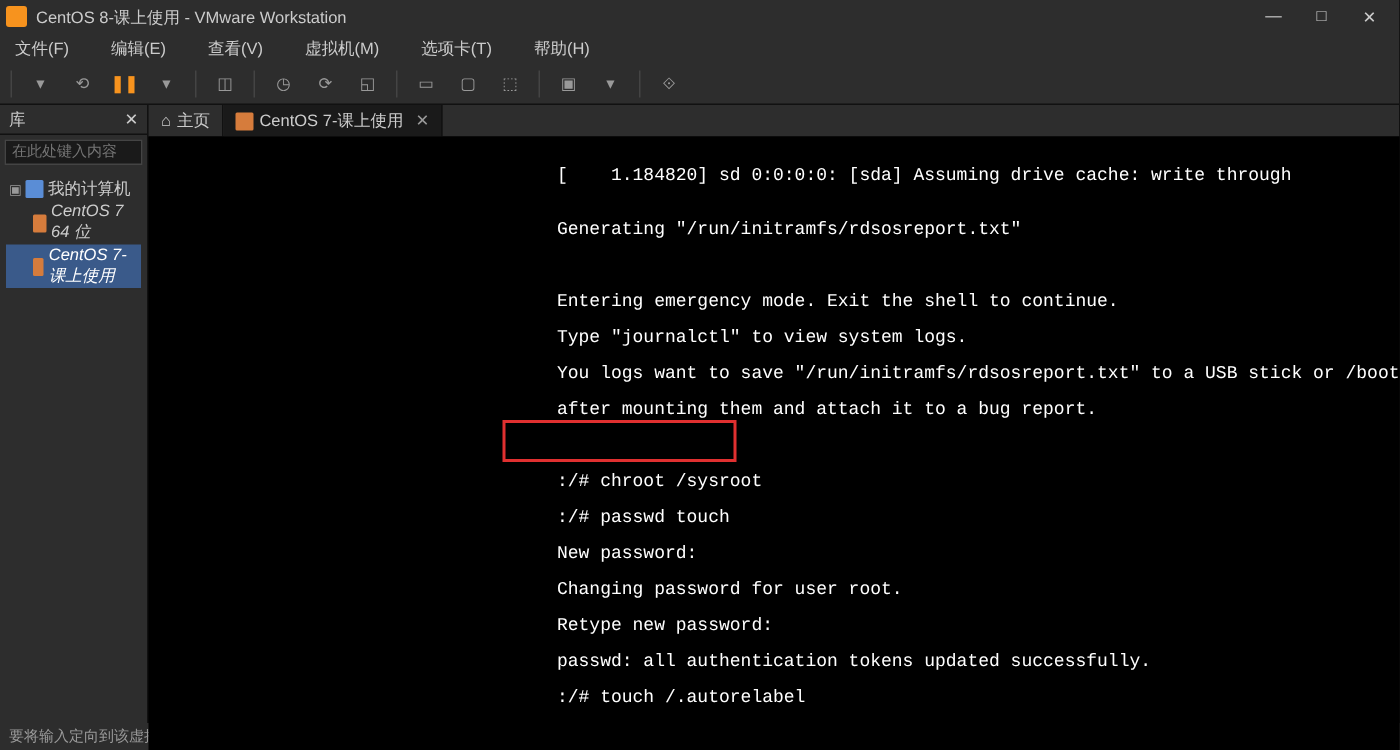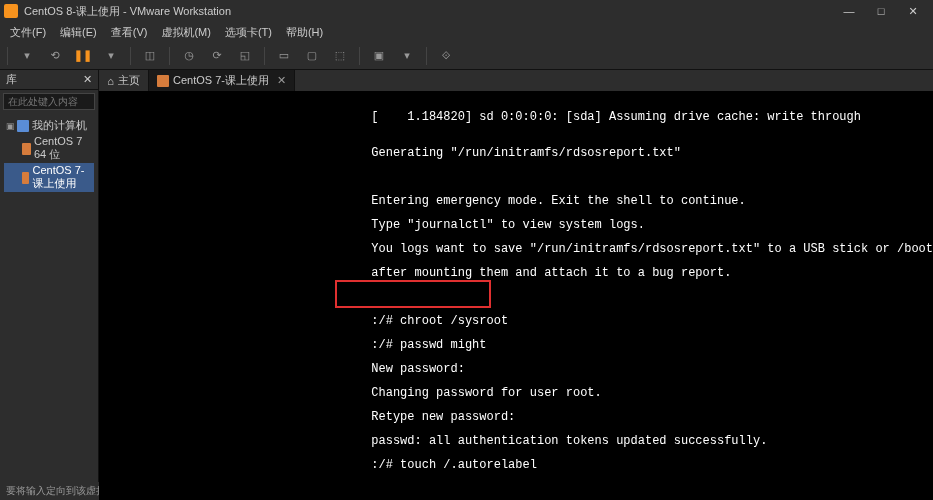--- a/index.html
+++ b/index.html
@@ -1,39 +1,39 @@
 <!DOCTYPE html>
 <html><head>
 <meta charset="utf-8">
 <style>
 * { margin: 0; padding: 0; box-sizing: border-box; }
 body { font-family: "Microsoft YaHei", Arial, sans-serif; background: #1a1a1a; color: #ccc; width: 933px; height: 500px; overflow: hidden; font-size: 11px; }
 .titlebar { background: #2d2d2d; height: 22px; display: flex; align-items: center; padding: 0 4px; }
 .titlebar .app-icon { width: 14px; height: 14px; background: #f7931e; border-radius: 2px; margin-right: 6px; }
 .titlebar .title { color: #ccc; flex: 1; }
 .titlebar .ctrl { width: 32px; text-align: center; color: #ccc; cursor: pointer; }
-.menubar { background: #2d2d2d; height: 20px; display: flex; align-items: center; padding: 0 4px; gap: 2px; }
+.menubar { background: #2d2d2d; height: 20px; display: flex; align-items: center; padding: 0 4px; gap: 16px; }
 .menubar span { padding: 2px 6px; color: #ccc; cursor: pointer; }
 .toolbar { background: #2d2d2d; height: 28px; display: flex; align-items: center; padding: 0 4px; border-bottom: 1px solid #111; gap: 4px; }
 .toolbar .tb-btn { width: 24px; height: 24px; display: flex; align-items: center; justify-content: center; color: #999; cursor: pointer; }
 .toolbar .sep { width: 1px; height: 18px; background: #444; margin: 0 3px; }
 .toolbar .pause { color: #f7931e; font-weight: bold; }
 .main { display: flex; height: calc(500px - 22px - 20px - 28px - 18px); }
 .sidebar { width: 120px; background: #2d2d2d; border-right: 1px solid #111; display: flex; flex-direction: column; }
 .sidebar-header { display: flex; align-items: center; justify-content: space-between; padding: 2px 6px; border-bottom: 1px solid #111; }
 .sidebar-search { padding: 3px; }
 .sidebar-search input { width: 100%; background: #1a1a1a; border: 1px solid #444; color: #999; padding: 2px 16px 2px 4px; font-size: 10px; }
 .tree { padding: 4px; }
 .tree-item { display: flex; align-items: center; padding: 1px 2px; gap: 3px; cursor: pointer; }
 .tree-item .fold { color: #999; width: 8px; font-size: 9px; }
 .tree-item .ico { width: 12px; height: 12px; display: inline-block; }
 .tree-item.root .ico { background: #5a8dd6; border-radius: 1px; }
 .tree-item.vm .ico { background: #d67c3c; border-radius: 1px; }
 .tree-item.selected { background: #3a5a8a; color: #fff; }
-.tree-item.child { padding-left: 18px; }
+.tree-item.child { padding-left: 18px; font-style: italic; }
 .content { flex: 1; background: #000; display: flex; flex-direction: column; }
 .tabs { background: #2d2d2d; height: 22px; display: flex; align-items: center; }
 .tab { padding: 3px 8px; display: flex; align-items: center; gap: 4px; cursor: pointer; border-right: 1px solid #111; }
 .tab .home-icon { color: #ccc; }
 .tab .vm-icon { width: 12px; height: 12px; background: #d67c3c; border-radius: 1px; }
 .tab.active { background: #1a1a1a; }
 .tab .close { color: #999; margin-left: 4px; }
 .terminal { flex: 1; background: #000; padding: 8px 0 0 240px; font-family: "Courier New", monospace; font-size: 12px; color: #fff; line-height: 1.0; white-space: pre; position: relative; }
 .term-line { line-height: 1.0; margin-left: 32px; }
 .highlight-box { position: absolute; border: 2px solid #e03030; left: 236px; top: 189px; width: 156px; height: 28px; pointer-events: none; }
@@ -128,21 +128,21 @@
 <div class="term-line">Generating "/run/initramfs/rdsosreport.txt"</div>
 <div class="term-line"></div>
 <div class="term-line"></div>
 <div class="term-line">Entering emergency mode. Exit the shell to continue.</div>
 <div class="term-line">Type "journalctl" to view system logs.</div>
 <div class="term-line">You logs want to save "/run/initramfs/rdsosreport.txt" to a USB stick or /boot</div>
 <div class="term-line">after mounting them and attach it to a bug report.</div>
 <div class="term-line"></div>
 <div class="term-line"></div>
 <div class="term-line">:/# chroot /sysroot</div>
-<div class="term-line">:/# passwd might</div>
+<div class="term-line">:/# passwd touch</div>
 <div class="term-line">New password:</div>
 <div class="term-line">Changing password for user root.</div>
 <div class="term-line">Retype new password:</div>
 <div class="term-line">passwd: all authentication tokens updated successfully.</div>
 <div class="term-line">:/# touch /.autorelabel</div>
       <div class="highlight-box"></div>
     </div>
   </div>
 </div>
 

